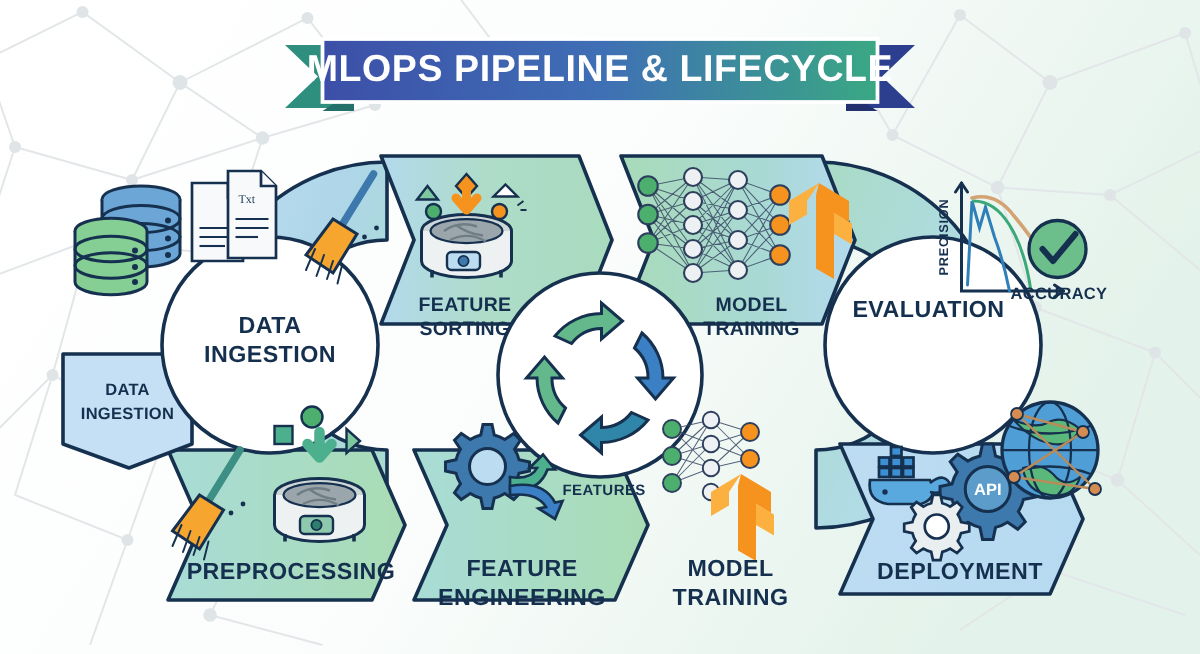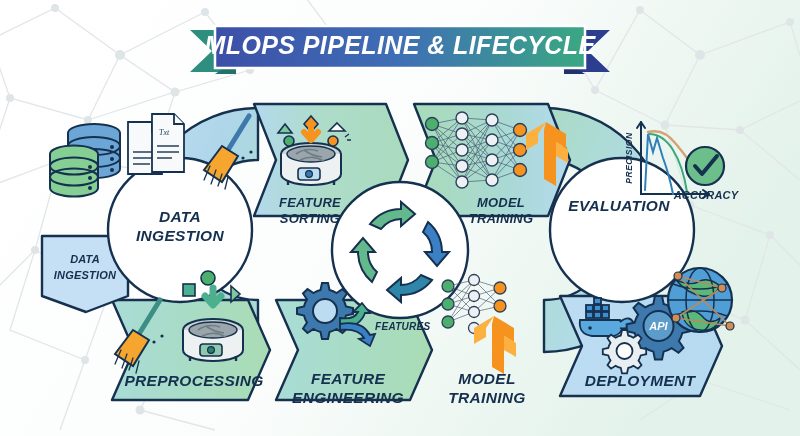--- a/index.html
+++ b/index.html
@@ -2,21 +2,21 @@
 <html><head>
 <meta charset="utf-8">
 <style>
   * { margin:0; padding:0; box-sizing:border-box; }
   html,body { width:800px; height:436px; overflow:hidden; }
   body {
     font-family:"Liberation Sans", sans-serif;
     background:#ffffff;
     position:relative;
   }
-  #stage { position:absolute; inset:0; width:800px; height:436px;font-style:italic; }
+  #stage { position:absolute; inset:0; width:800px; height:436px; }
   .layer { position:absolute; inset:0; width:800px; height:436px; }
   svg { display:block; }
 
   .banner-text {
     font-family:"Liberation Sans", sans-serif;
     font-weight:bold;
     font-size:25px;
     fill:#ffffff;
     letter-spacing:0.4px;
   }

